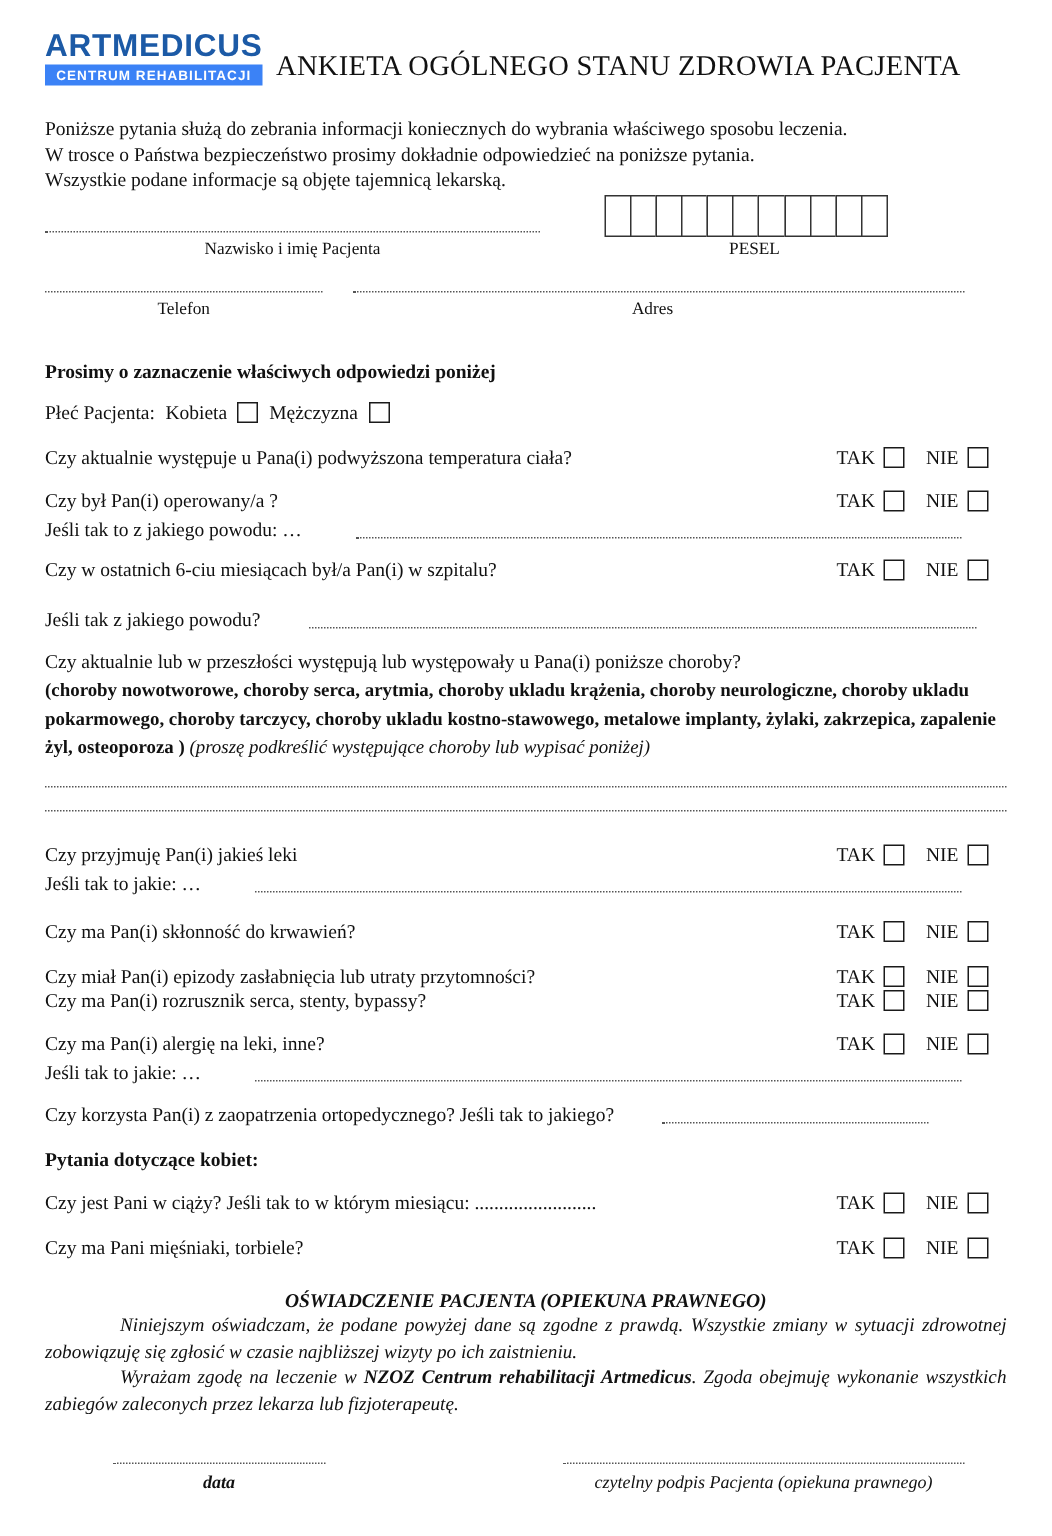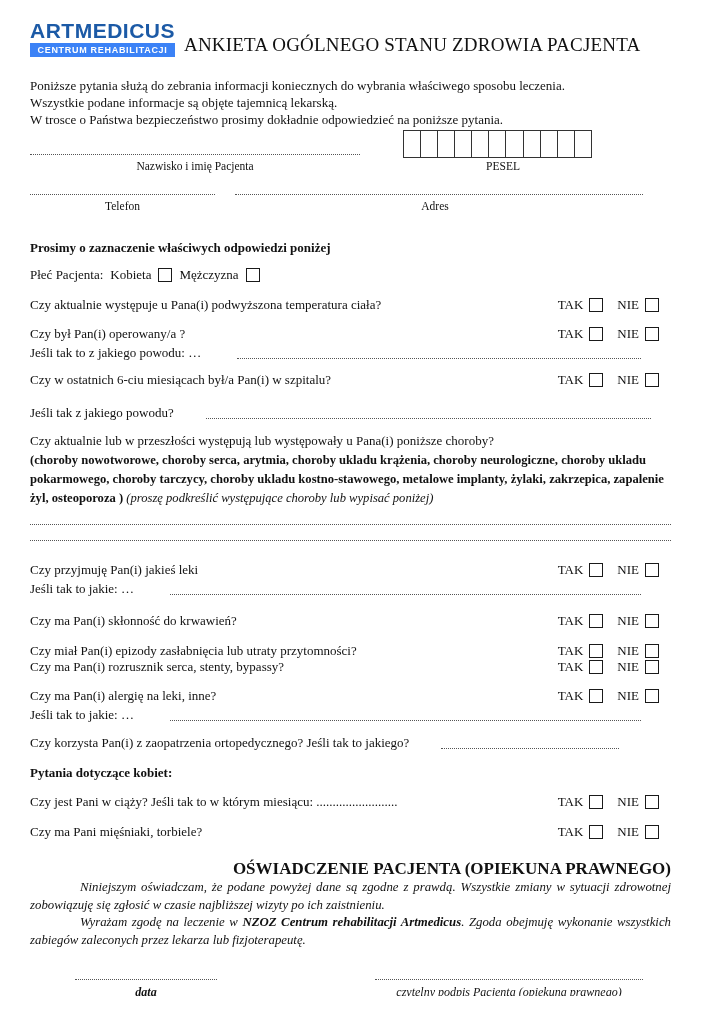--- a/index.html
+++ b/index.html
@@ -47,21 +47,21 @@
   .cb{width:12px;height:12px;border:1.2px solid #1a1a1a;display:inline-block;background:#fff;flex:none;vertical-align:-1px;}
   .qrow{display:flex;justify-content:space-between;align-items:baseline;padding-right:12px;}
   .qtext{max-width:520px;}
   .ans{display:flex;align-items:center;gap:5px;white-space:nowrap;flex:none;}
   .ans .word{margin-right:1px;}
   .ans .gap{width:4px;}
   .followline{display:flex;margin-top:3px;gap:32px;}
   .dotfill{flex:1;border-bottom:1.6px dotted #555;margin:0 2px 2px 4px;}
   .fulldot{height:15px;border-bottom:1.6px dotted #555;}
   
-  .decl-title{margin-top:19px;text-align:right;font-weight:bold;font-size:17px;}
+  .decl-title{margin-top:19px;text-align:center;font-weight:bold;font-style:italic;font-size:13px;}
   .decl p{margin:0;font-style:italic;font-size:12.8px;line-height:17.5px;text-indent:50px;text-align:justify;}
   .decl .bi{font-weight:bold;}
   
   .sig{position:relative;height:52px;margin-top:20px;}
   .sig-date-line{position:absolute;left:45px;top:10px;width:142px;}
   .sig-date-label{position:absolute;left:45px;top:16px;width:142px;text-align:center;font-weight:bold;font-style:italic;font-size:12px;}
   .sig-sign-line{position:absolute;left:345px;top:10px;width:268px;}
   .sig-sign-label{position:absolute;left:345px;top:16px;width:268px;text-align:center;font-weight:normal;font-style:italic;font-size:12px;}
   
   .diseases{margin-top:2px;line-height:19px;font-size:12.6px;}
@@ -75,22 +75,22 @@
   <div class="header">
     <div class="logo">
       <div class="logo-brand">ARTMEDICUS</div>
       <div class="logo-banner">CENTRUM REHABILITACJI</div>
     </div>
     <div class="doc-title">ANKIETA OGÓLNEGO STANU ZDROWIA PACJENTA</div>
   </div>
 
   <div class="intro">
     <p>Poniższe pytania służą do zebrania informacji koniecznych do wybrania właściwego sposobu leczenia.</p>
+    <p>W trosce o Państwa bezpieczeństwo prosimy dokładnie odpowiedzieć na poniższe pytania.</p>
     <p>Wszystkie podane informacje są objęte tajemnicą lekarską.</p>
-    <p>W trosce o Państwa bezpieczeństwo prosimy dokładnie odpowiedzieć na poniższe pytania.</p>
   </div>
 
   <div class="fields">
     <div class="name-line dotline"></div>
     <div class="name-label">Nazwisko i imię Pacjenta</div>
 
     <div class="pesel">
       <div class="pesel-cells">
         <div class="pesel-cell"></div>
         <div class="pesel-cell"></div>

